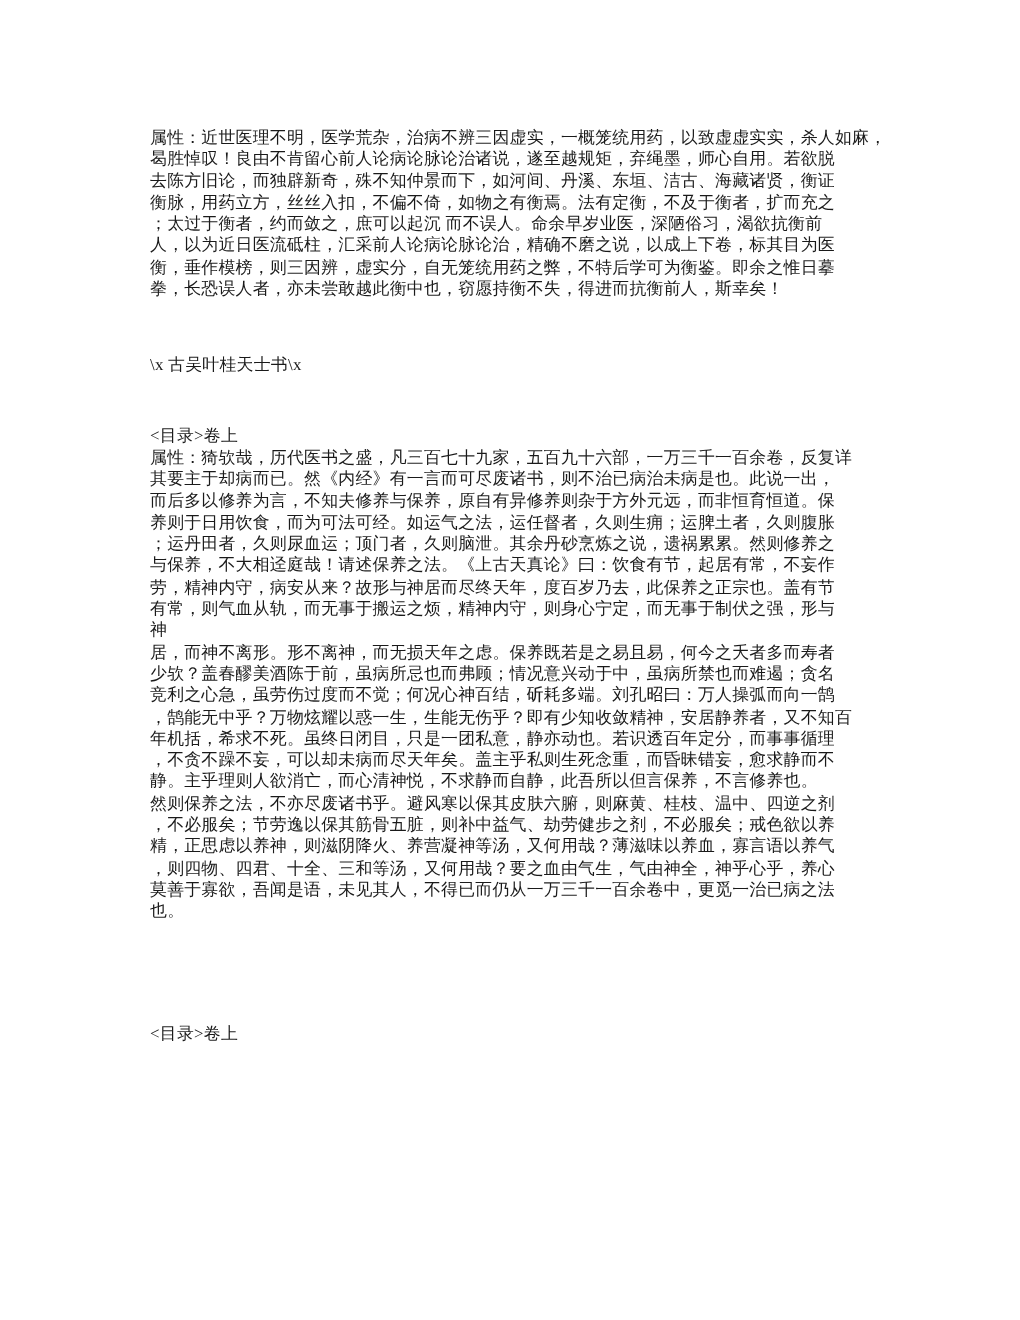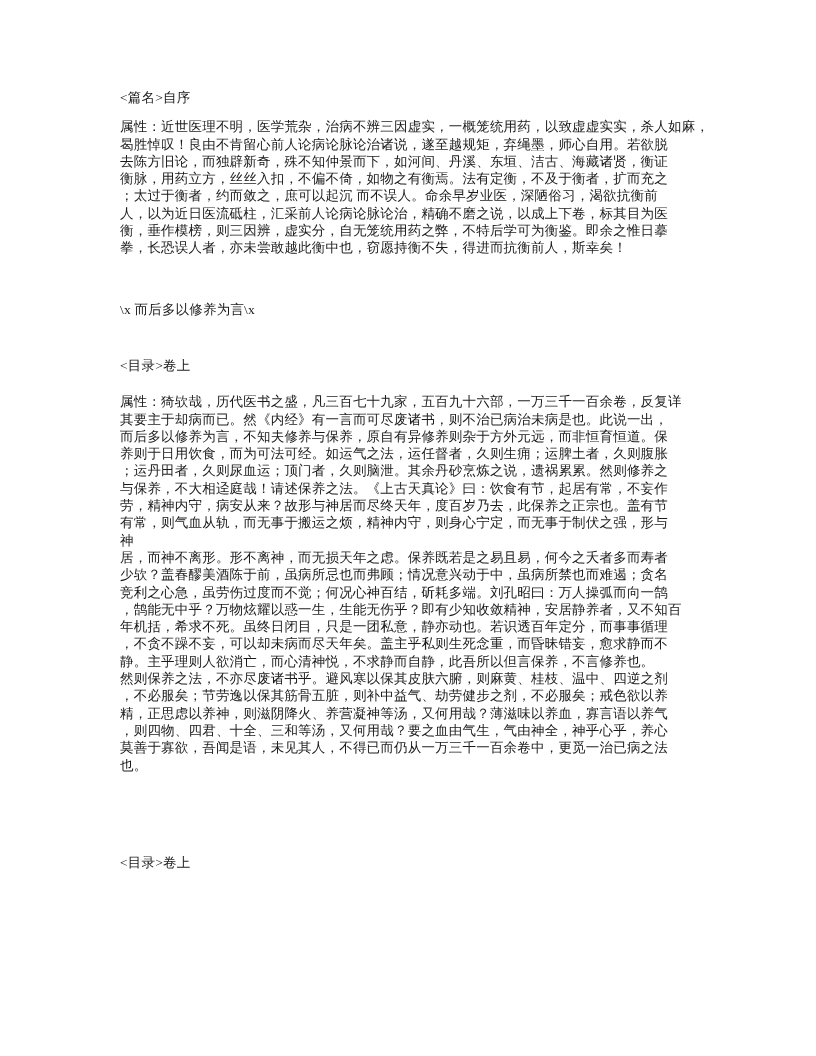--- a/index.html
+++ b/index.html
@@ -22,41 +22,40 @@
   }
   .block {
     white-space: pre;
     letter-spacing: 0.2px;
   }
   .title1   { margin-top: 0; }
   .para1    { margin-top: 12px; }
   .signature{ margin-top: 44px; }
   .toc1     { margin-top: 39px; }
   .title2   { margin-top: 16px; }
-  .para2    { margin-top: 19px; }
+  .para2    { }
   .toc2     { margin-top: 80px; }
   .title3   { margin-top: 19px; }
 </style>
 </head>
 <body>
 
 <div class="page">
 
-  <div class="block title1">&lt;篇名&gt;自序</div>
 
   <div class="block para1">属性：近世医理不明，医学荒杂，治病不辨三因虚实，一概笼统用药，以致虚虚实实，杀人如麻，
 曷胜悼叹！良由不肯留心前人论病论脉论治诸说，遂至越规矩，弃绳墨，师心自用。若欲脱
 去陈方旧论，而独辟新奇，殊不知仲景而下，如河间、丹溪、东垣、洁古、海藏诸贤，衡证
 衡脉，用药立方，丝丝入扣，不偏不倚，如物之有衡焉。法有定衡，不及于衡者，扩而充之
 ；太过于衡者，约而敛之，庶可以起沉 而不误人。命余早岁业医，深陋俗习，渴欲抗衡前
 人，以为近日医流砥柱，汇采前人论病论脉论治，精确不磨之说，以成上下卷，标其目为医
 衡，垂作模榜，则三因辨，虚实分，自无笼统用药之弊，不特后学可为衡鉴。即余之惟日摹
 拳，长恐误人者，亦未尝敢越此衡中也，窃愿持衡不失，得进而抗衡前人，斯幸矣！</div>
 
-  <div class="block signature">\x 而后多以修养为言\x</div>
+  <div class="block signature">\x 古吴叶桂天士书\x</div>
 
   <div class="block toc1">&lt;目录&gt;卷上</div>
 
 
   <div class="block para2">属性：猗欤哉，历代医书之盛，凡三百七十九家，五百九十六部，一万三千一百余卷，反复详
 其要主于却病而已。然《内经》有一言而可尽废诸书，则不治已病治未病是也。此说一出，
 而后多以修养为言，不知夫修养与保养，原自有异修养则杂于方外元远，而非恒育恒道。保
 养则于日用饮食，而为可法可经。如运气之法，运任督者，久则生痈；运脾土者，久则腹胀
 ；运丹田者，久则尿血运；顶门者，久则脑泄。其余丹砂烹炼之说，遗祸累累。然则修养之
 与保养，不大相迳庭哉！请述保养之法。《上古天真论》曰：饮食有节，起居有常，不妄作

